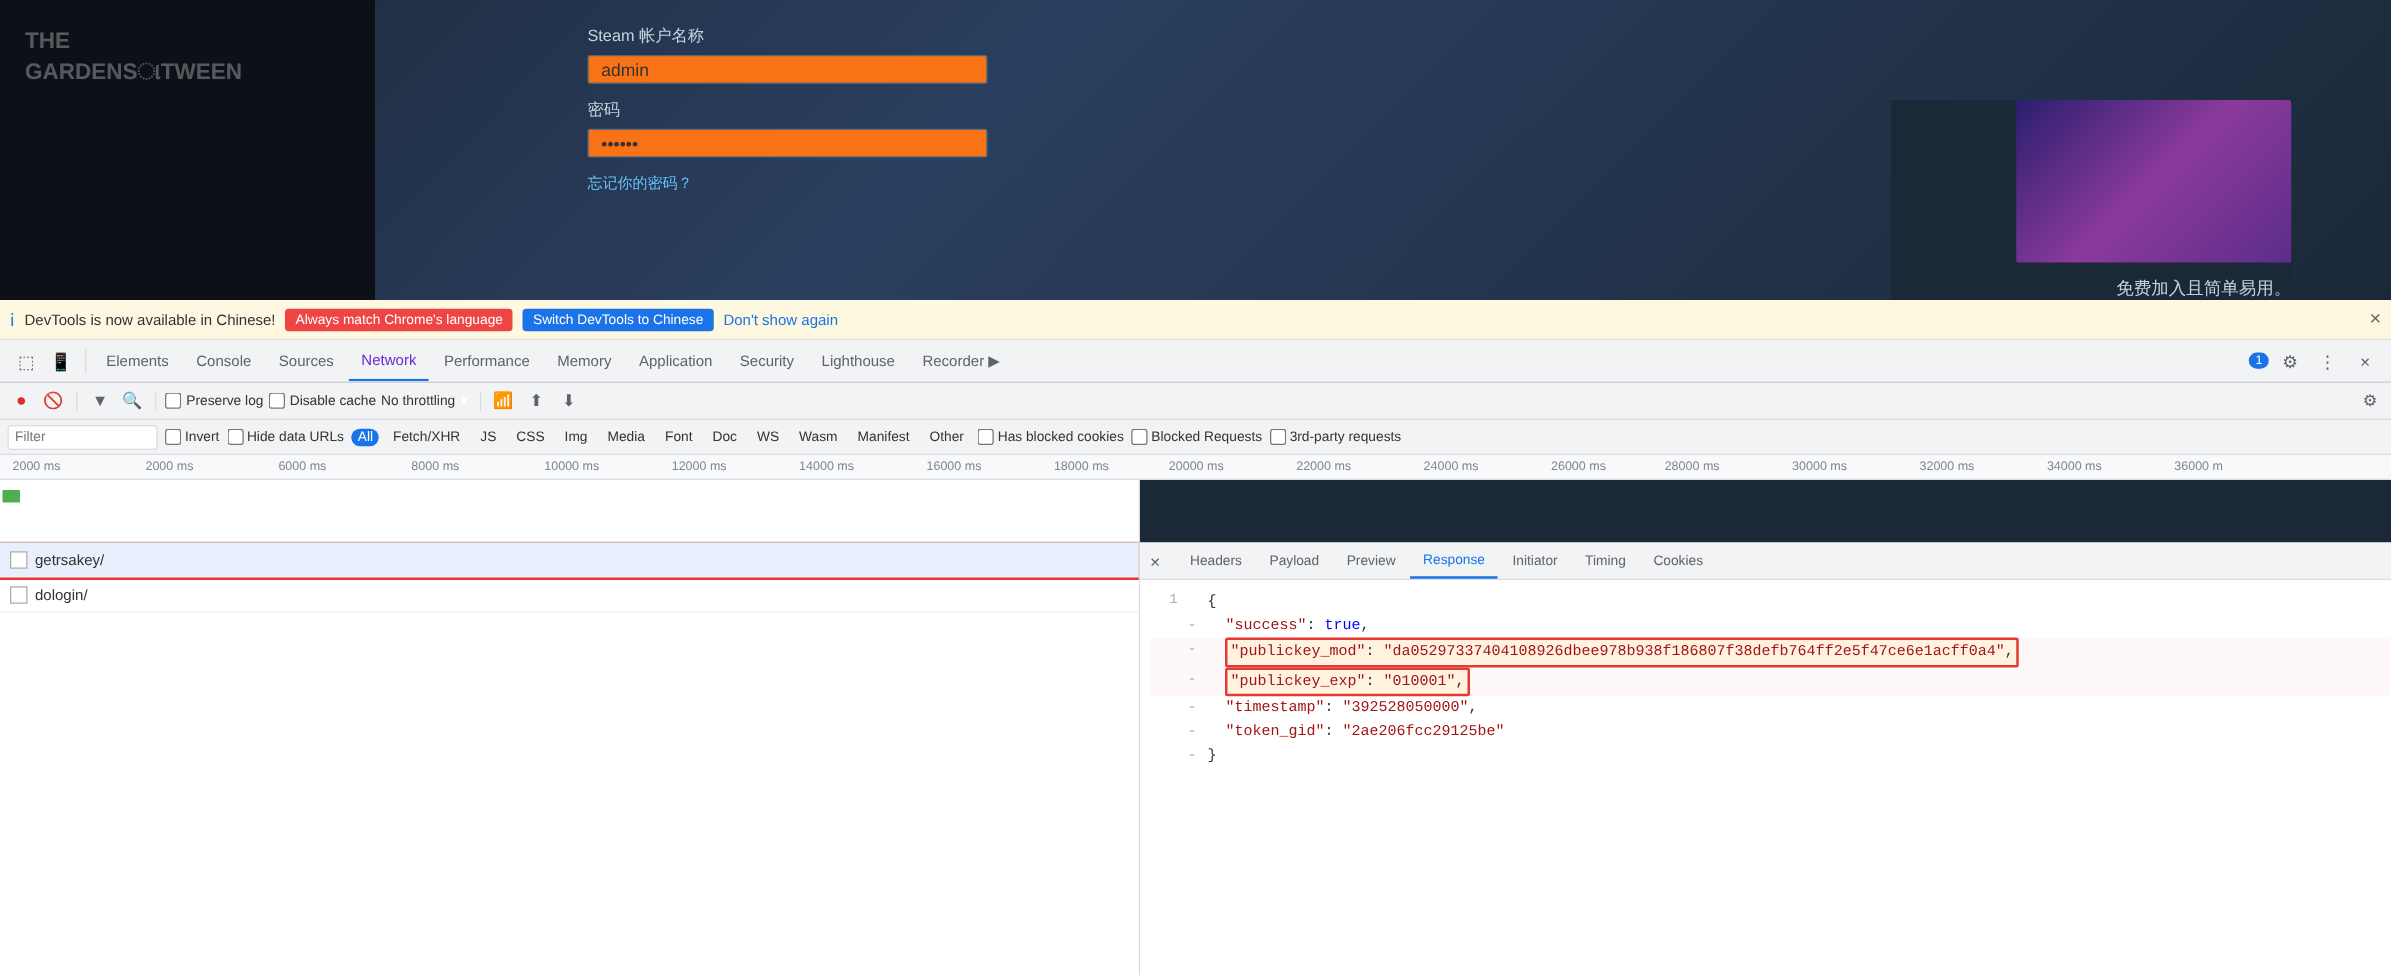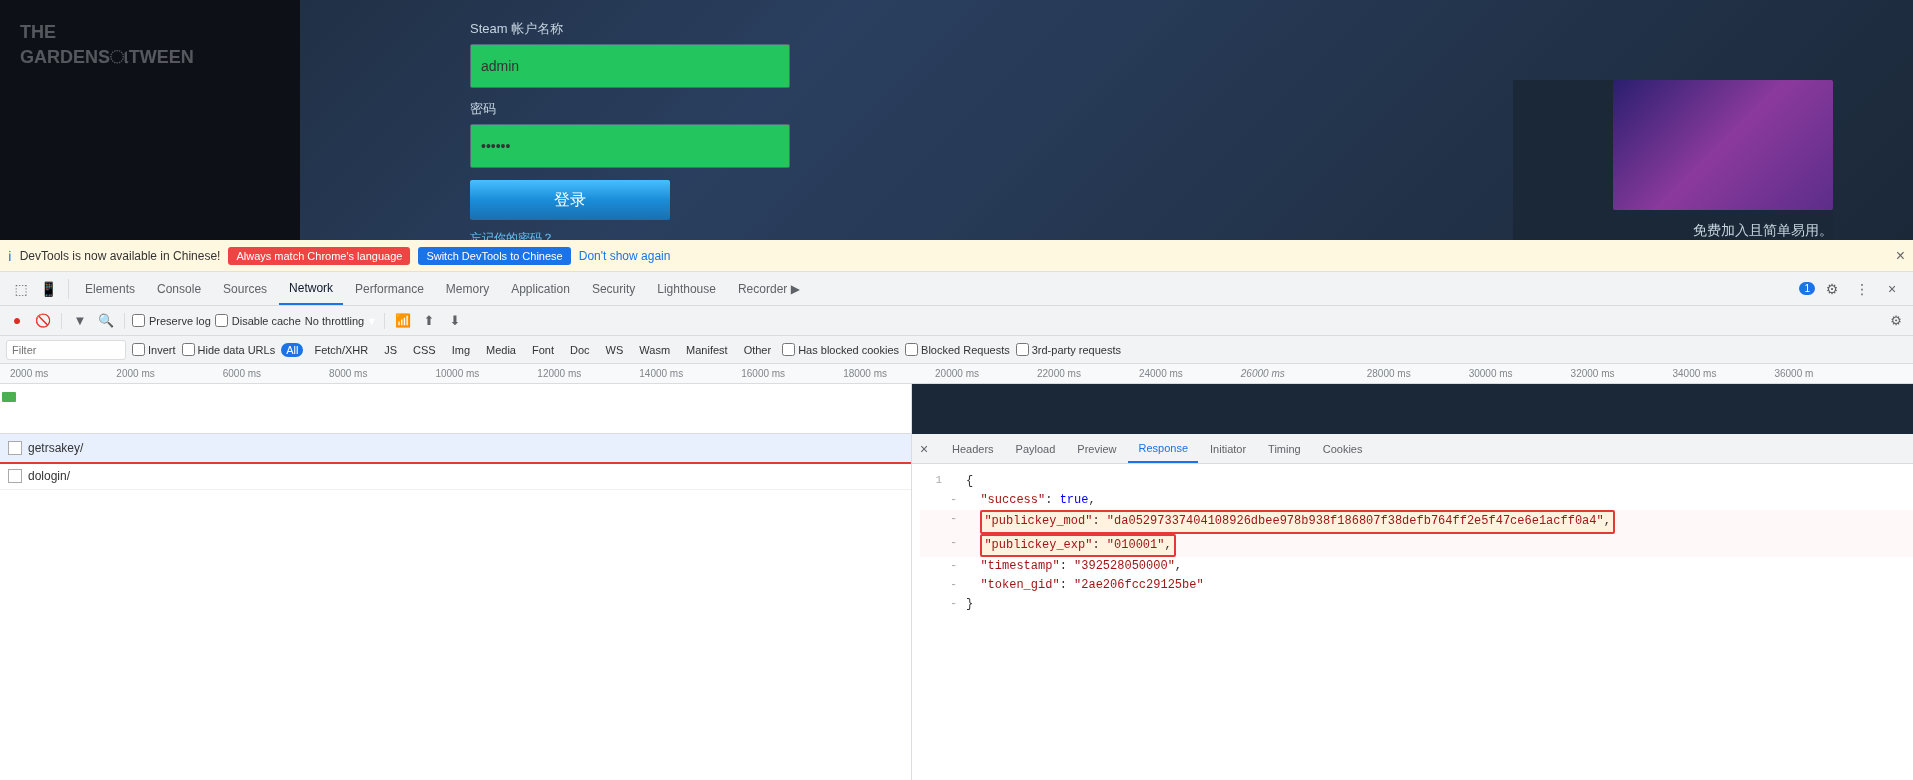--- a/index.html
+++ b/index.html
@@ -32,22 +32,22 @@
     .steam-login-area {
       position: absolute;
       top: 0; left: 450px;
       width: 560px;
       padding: 20px;
     }
     .steam-label {
       font-size: 13px; color: #c6d4df; margin-bottom: 6px;
     }
     .steam-input {
-      width: 320px; height: 44px;
-      background: #22c55e; border: 1px solid #536a7b;
+      width: 320px; height: 23px;
+      background: #f97316; border: 1px solid #536a7b;
       border-radius: 2px; padding: 0 10px;
       font-size: 14px; color: #333;
       display: block; margin-bottom: 12px;
     }
     .steam-btn {
       width: 200px; height: 40px;
       background: linear-gradient(to bottom, #47bfff 0%, #1a8dd9 50%, #1a6fb0 100%);
       border: none; border-radius: 2px;
       color: #fff; font-size: 16px;
       cursor: pointer; margin-top: 8px;
@@ -132,21 +132,21 @@
       border: none; background: transparent;
     }
     .dt-sep { width: 1px; height: 20px; background: #dadce0; margin: 0 4px; }
     .dt-tab {
       padding: 4px 10px; font-size: 12px; color: #5f6368;
       cursor: pointer; border-radius: 3px 3px 0 0;
       border: none; background: transparent;
       height: 100%; display: flex; align-items: center;
     }
     .dt-tab.active {
-      color: #0f172a; border-bottom: 2px solid #1a73e8;
+      color: #6d28d9; border-bottom: 2px solid #1a73e8;
       font-weight: 500;
     }
     .dt-tab-right {
       margin-left: auto;
       display: flex; align-items: center; gap: 4px;
     }
     .badge-count {
       background: #1a73e8; color: #fff;
       border-radius: 8px; padding: 1px 5px;
       font-size: 10px;
@@ -346,21 +346,20 @@
 
 <div class="steam-bg">
   <div class="steam-bg-art2"></div>
 </div>
 
 <div class="steam-login-area">
   <div class="steam-label">Steam 帐户名称</div>
   <input class="steam-input" type="text" value="admin" style="">
   <div class="steam-label">密码</div>
   <input class="steam-input" type="password" value="••••••" style="">
-  <button class="steam-btn">登录</button>
   <div class="steam-forgot">忘记你的密码？</div>
 </div>
 
 <div class="steam-promo">
   <div class="steam-promo-img"></div>
   <div class="steam-promo-text">免费加入且简单易用。</div>
 </div>
 
 <div class="devtools-notification">
   <span class="notif-icon">ℹ</span>
@@ -462,21 +461,21 @@
   <span class="ruler-tick" style="margin-right:68px;">6000 ms</span>
   <span class="ruler-tick" style="margin-right:68px;">8000 ms</span>
   <span class="ruler-tick" style="margin-right:58px;">10000 ms</span>
   <span class="ruler-tick" style="margin-right:58px;">12000 ms</span>
   <span class="ruler-tick" style="margin-right:58px;">14000 ms</span>
   <span class="ruler-tick" style="margin-right:58px;">16000 ms</span>
   <span class="ruler-tick" style="margin-right:48px;">18000 ms</span>
   <span class="ruler-tick" style="margin-right:58px;">20000 ms</span>
   <span class="ruler-tick" style="margin-right:58px;">22000 ms</span>
   <span class="ruler-tick" style="margin-right:58px;">24000 ms</span>
-  <span class="ruler-tick" style="margin-right:82px;font-style:italic;">26000 ms</span>
+  <span class="ruler-tick" style="margin-right:47px;">26000 ms</span>
   <span class="ruler-tick" style="margin-right:58px;">28000 ms</span>
   <span class="ruler-tick" style="margin-right:58px;">30000 ms</span>
   <span class="ruler-tick" style="margin-right:58px;">32000 ms</span>
   <span class="ruler-tick" style="margin-right:58px;">34000 ms</span>
   <span class="ruler-tick">36000 m</span>
 </div>
 
 <div class="timeline-area">
   <div class="timeline-bar"></div>
 </div>

